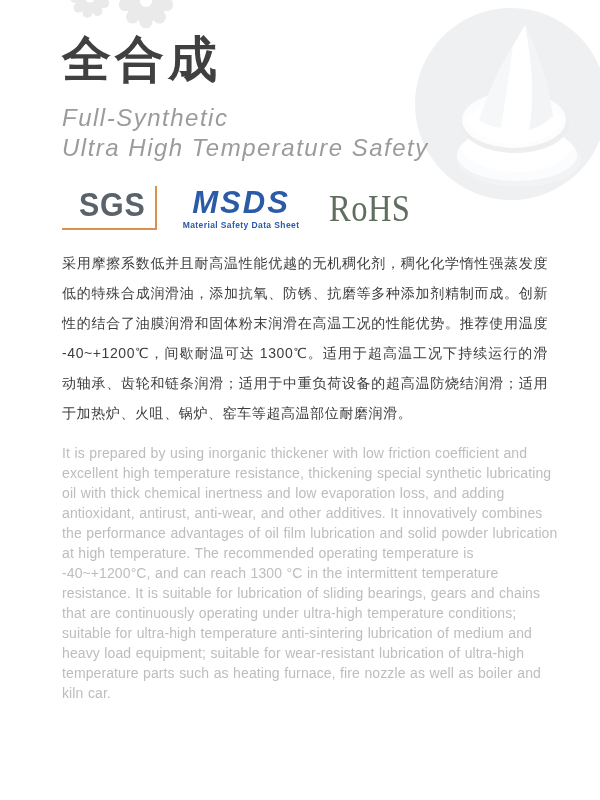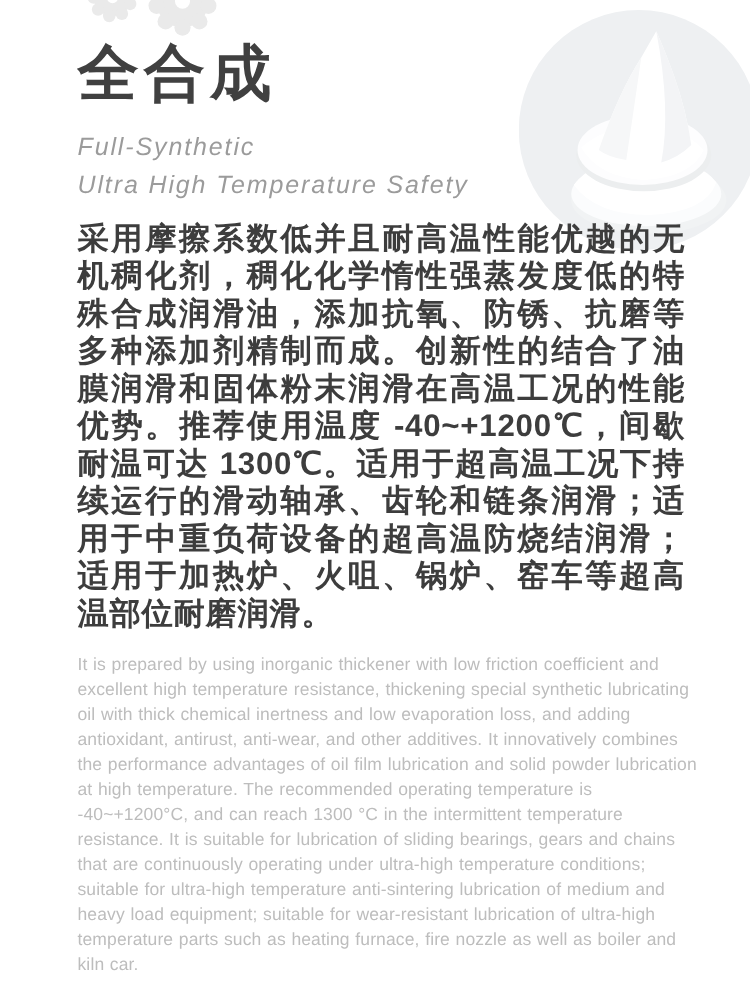--- a/index.html
+++ b/index.html
@@ -29,21 +29,21 @@
     font-size: 49px;
     line-height: 51px;
     font-weight: 900;
     letter-spacing: 4px;
     color: #404040;
   }
   .title-cn.red { color: #d5342c; }
   .subtitle-en {
     margin-top: 18px;
     font-style: italic;
-    font-size: 20px;
+    font-size: 24px;
     line-height: 30px;
     letter-spacing: 1.5px;
     color: #9b9b9b;
   }
   .logos {
     margin-top: 20px;
     height: 52px;
     display: flex;
     align-items: center;
   }
@@ -95,23 +95,23 @@
     font-size: 37px;
     line-height: 38px;
     color: #5f6e5f;
     letter-spacing: 0.5px;
     transform: scaleX(0.88);
     transform-origin: left center;
   }
   .desc-cn {
     margin-top: 13px;
     width: 486px;
-    font-size: 25px;
+    font-size: 14px;
     line-height: 30px;
-    font-weight: 700;
+    font-weight: 400;
     letter-spacing: 0.6px;
     color: #3d3d3d;
     text-align: justify;
   }
   .desc-en {
     margin-top: 15px;
     width: 498px;
     font-size: 14px;
     line-height: 20px;
     letter-spacing: 0.1px;
@@ -156,17 +156,30 @@
 </svg>
 
 <div class="content">
   <div class="title-cn">全合成</div>
 
   <div class="subtitle-en">
     <div>Full-Synthetic</div>
     <div>Ultra High Temperature Safety</div>
   </div>
 
+  <div class="logos">
+    <div class="sgs-logo">
+      <span class="sgs-text">SGS</span>
+      <span class="sgs-tick"></span>
+    </div>
+    <div class="msds-logo">
+      <span class="msds-text">MSDS</span>
+      <span class="msds-sub">Material Safety Data Sheet</span>
+    </div>
+    <div class="rohs-logo">
+      <span>RoHS</span>
+    </div>
+  </div>
 
   <p class="desc-cn">采用摩擦系数低并且耐高温性能优越的无机稠化剂，稠化化学惰性强蒸发度低的特殊合成润滑油，添加抗氧、防锈、抗磨等多种添加剂精制而成。创新性的结合了油膜润滑和固体粉末润滑在高温工况的性能优势。推荐使用温度 -40~+1200℃，间歇耐温可达 1300℃。适用于超高温工况下持续运行的滑动轴承、齿轮和链条润滑；适用于中重负荷设备的超高温防烧结润滑；适用于加热炉、火咀、锅炉、窑车等超高温部位耐磨润滑。</p>
 
   <p class="desc-en">It is prepared by using inorganic thickener with low friction coefficient and excellent high temperature resistance, thickening special synthetic lubricating oil with thick chemical inertness and low evaporation loss, and adding antioxidant, antirust, anti-wear, and other additives. It innovatively combines the performance advantages of oil film lubrication and solid powder lubrication at high temperature. The recommended operating temperature is -40~+1200°C, and can reach 1300 °C in the intermittent temperature resistance. It is suitable for lubrication of sliding bearings, gears and chains that are continuously operating under ultra-high temperature conditions; suitable for ultra-high temperature anti-sintering lubrication of medium and heavy load equipment; suitable for wear-resistant lubrication of ultra-high temperature parts such as heating furnace, fire nozzle as well as boiler and kiln car.</p>
 </div>
 
 </body></html>

